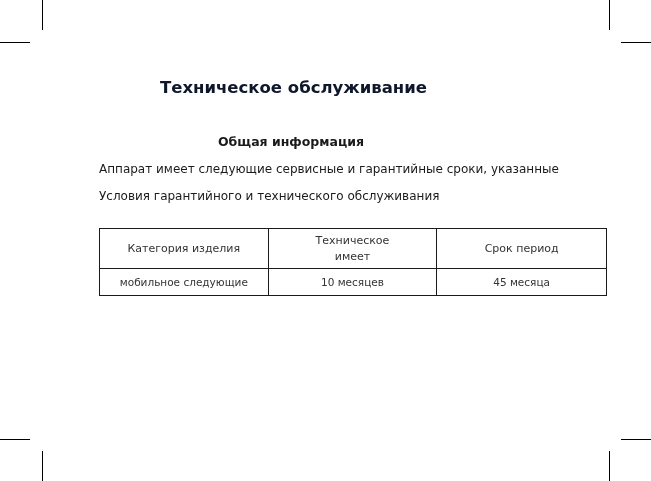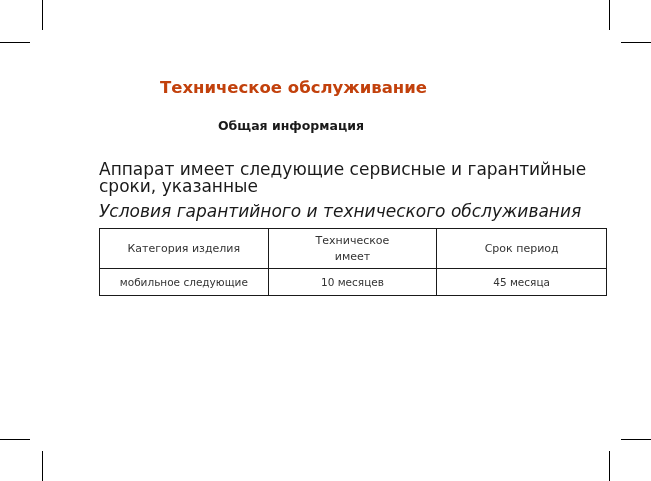--- a/index.html
+++ b/index.html
@@ -2,26 +2,26 @@
 <html><head>
 <meta charset="utf-8">
 <style>
   html, body { margin:0; padding:0; }
   body { width:651px; height:481px; background:#ffffff; position:relative; overflow:hidden;
          font-family:"DejaVu Sans", "Liberation Sans", sans-serif; color:#1a1a1a; }
   .mark { position:absolute; background:#000; }
   .v { width:1px; height:30px; }
   .h { height:1px; width:30px; }
   .title { position:absolute; left:0; width:587px; top:78px; text-align:center;
-           font-size:16.5px; font-weight:bold; color:#c2410c; }
-  .subtitle { position:absolute; left:0; width:582px; top:118px; text-align:center;
+           font-size:16.5px; font-weight:bold; color:#0f172a; }
+  .subtitle { position:absolute; left:0; width:582px; top:134px; text-align:center;
               font-size:12.5px; font-weight:bold; color:#1a1a1a; }
-  .para { position:absolute; left:99px; width:490px; font-size:17px; line-height:17px; color:#1a1a1a; }
+  .para { position:absolute; left:99px; width:490px; font-size:12px; line-height:17px; color:#1a1a1a; }
   .p1 { top:161px; }
-  .p2 { top:203px;font-style:italic; }
+  .p2 { top:188px; }
   table { position:absolute; left:99px; top:228px; width:508px; border-collapse:collapse;
           font-size:10.5px; color:#333; }
   td { border:1px solid #1a1a1a; text-align:center; vertical-align:middle; padding:0 4px; line-height:16px; }
   col.c1 { width:160px; } col.c2 { width:160px; } col.c3 { width:161px; }
   tr.hdr td { height:39px; }
   tr.r1 td { height:26px; }
   tr.r2 td { height:95px; }
   .hdrtxt { color:#333; font-size:11px; }
 </style>
 </head>

